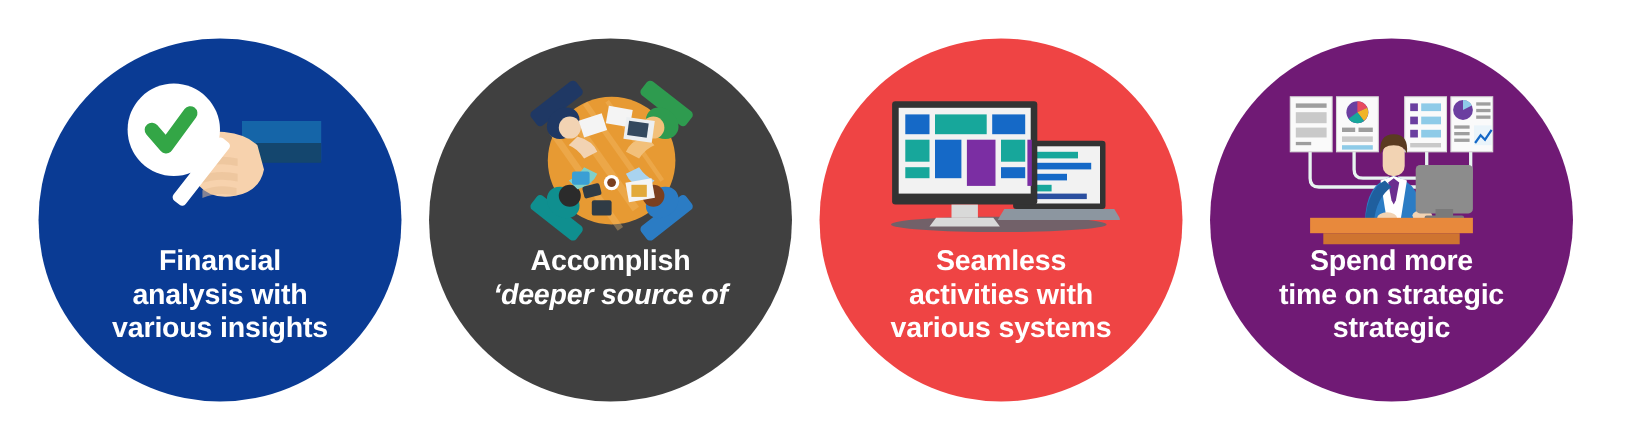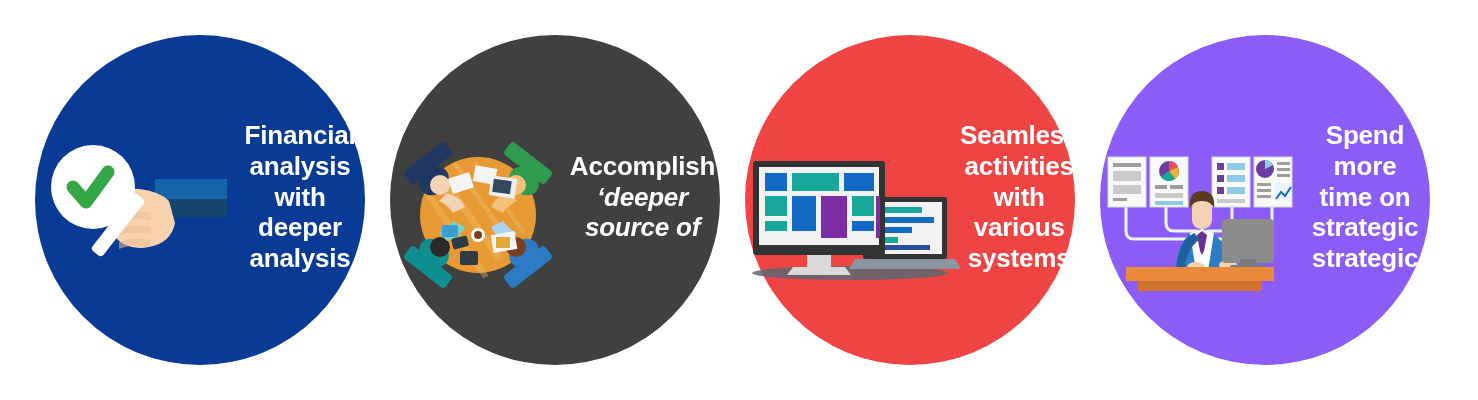--- a/index.html
+++ b/index.html
@@ -19,27 +19,27 @@
     height: 400px;
     background: #ffffff;
   }
   .circle {
     position: absolute;
     width: 330px;
     height: 330px;
     top: 35px;
     border-radius: 50%;
     display: flex;
-    flex-direction: row;
+    flex-direction: column;
     align-items: center;
   }
   .c1 { left: 35px;   background: #0a3b94; }
   .c2 { left: 390px;  background: #404040; }
   .c3 { left: 745px;  background: #ef4444; }
-  .c4 { left: 1100px; background: #8b5cf6; }
+  .c4 { left: 1100px; background: #701a75; }
 
   .icon-wrap {
     height: 160px;
     width: 100%;
     margin-top: 32px;
     display: flex;
     align-items: center;
     justify-content: center;
   }
   .caption {
@@ -77,21 +77,21 @@
         <rect x="76" y="48" width="14" height="72" rx="4" fill="#ffffff" transform="rotate(38 83 84)"></rect>
 
         <circle cx="58" cy="46" r="42" fill="#ffffff"></circle>
 
         <path d="M38 46 l13 15 l22 -30" fill="none" stroke="#33a646" stroke-width="13" stroke-linecap="round" stroke-linejoin="round"></path>
       </svg>
     </div>
     <div class="caption">
       <span class="cap-line">Financial</span>
       <span class="cap-line">analysis with</span>
-      <span class="cap-line">deeper analysis</span>
+      <span class="cap-line">various insights</span>
     </div>
   </div>
 
   <div class="circle c2">
     <div class="icon-wrap">
       <svg width="175" height="150" viewBox="0 0 175 150">
 
         <rect x="12" y="14" width="52" height="16" rx="4" fill="#1f3864" transform="rotate(-38 38 22)"></rect>
         <rect x="112" y="14" width="52" height="16" rx="4" fill="#2e9b4f" transform="rotate(38 138 22)"></rect>
         <rect x="12" y="118" width="52" height="16" rx="4" fill="#0f8f8f" transform="rotate(38 38 126)"></rect>

